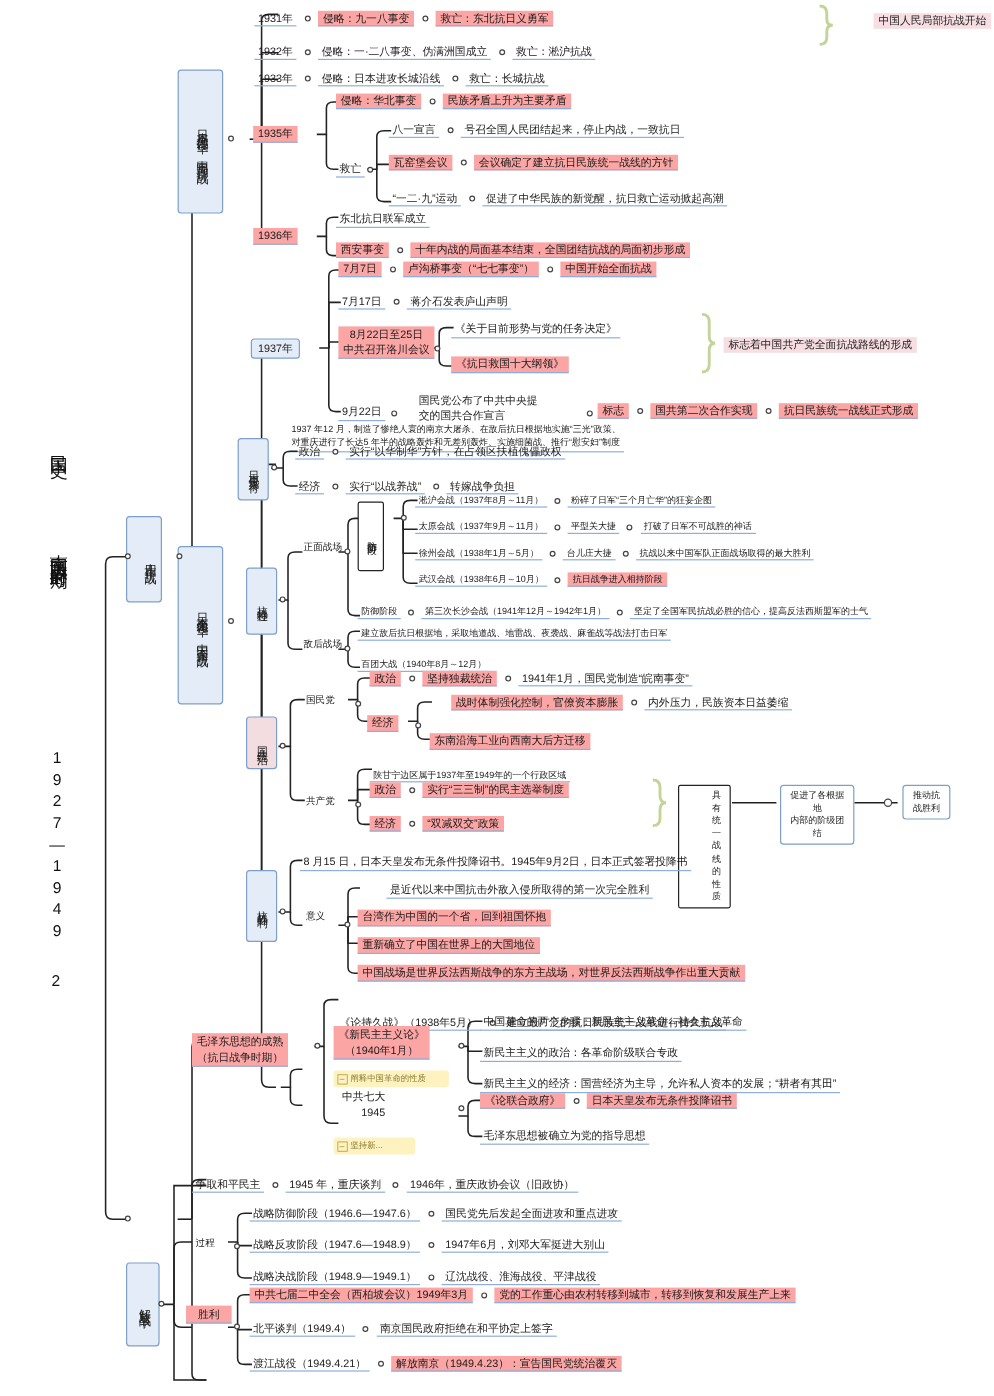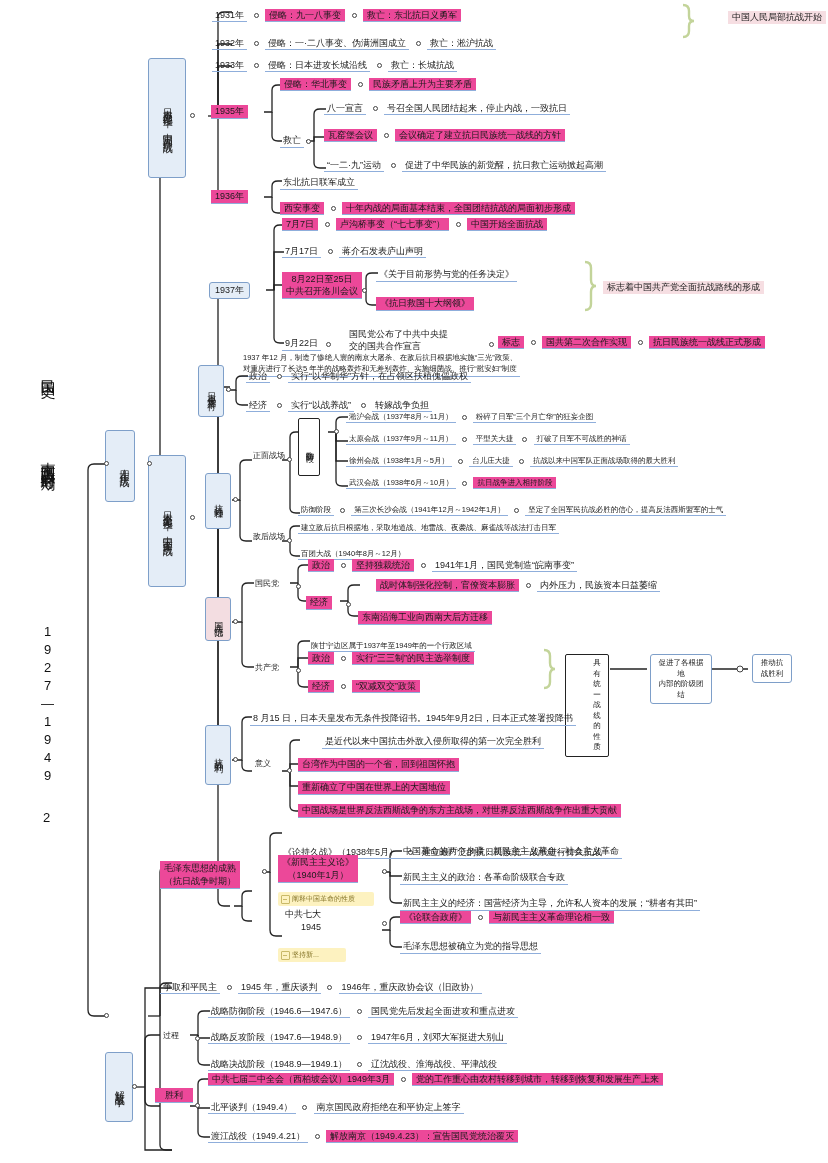--- a/index.html
+++ b/index.html
@@ -14,21 +14,21 @@
     position: relative;
   }
   #canvas { position:absolute; left:0; top:0; width:828px; height:1163px; }
   svg.lines { position:absolute; left:0; top:0; width:828px; height:1163px; pointer-events:none; }
 
   .nd { position:absolute; white-space:nowrap; line-height:1.25; }
 
   
   .plain { border-bottom:1.4px solid #8faedb; padding:1px 3px 1px 3px; color:#1a1a1a; }
   
-  .pink { background:#ec4899; border-bottom:1.4px solid #8faedb; padding:1px 4px; color:#1a1a1a; }
+  .pink { background:#fca5a5; border-bottom:1.4px solid #8faedb; padding:1px 4px; color:#1a1a1a; }
   .pink-nb { background:#f6dee2; padding:1px 4px; color:#1a1a1a; }
   
   .bbox { border:1px solid #7e9fc9; background:#e4edf7; border-radius:3px; padding:3px 4px; text-align:center; }
   
   .pbox { border:1px solid #7e9fc9; background:#f3dde1; border-radius:3px; padding:3px 4px; text-align:center; }
   
   .kbox { border:1.4px solid #222; background:#fff; border-radius:2px; padding:3px 4px; text-align:center; }
   
   .wbox { border:1px solid #7e9fc9; background:#fff; border-radius:3px; padding:3px 4px; text-align:center; }
   
@@ -453,21 +453,21 @@
   <div class="nd plain" style="left:400px; top:871px;">新民主主义的政治：各革命阶级联合专政</div>
   <div class="nd plain" style="left:400px; top:897px;">新民主主义的经济：国营经济为主导，允许私人资本的发展；“耕者有其田”</div>
 
   <div class="nd" style="left:285px; top:908px; text-align:right; white-space:pre-line; line-height:1.4;">中共七大
 1945</div>
   <div class="ynote" style="left:278px; top:948px; width:68px;">坚持新...</div>
   <span class="o" style="position:absolute; left:378px; top:921px;"></span>
   <div class="nd" style="left:400px; top:912px;">
     <span class="pink">《论联合政府》</span>
     <span class="o"></span>
-    <span class="pink">与新民主主义革命理论相一致</span>
+    <span class="pink">日本天皇发布无条件投降诏书</span>
   </div>
   <div class="nd plain" style="left:400px; top:940px;">毛泽东思想被确立为党的指导思想</div>
 
   <div class="nd" style="left:160px; top:982px;">
     <span class="plain">争取和平民主</span>
     <span class="o"></span>
     <span class="plain">1945 年，重庆谈判</span>
     <span class="o"></span>
     <span class="plain">1946年，重庆政协会议（旧政协）</span>
   </div>

